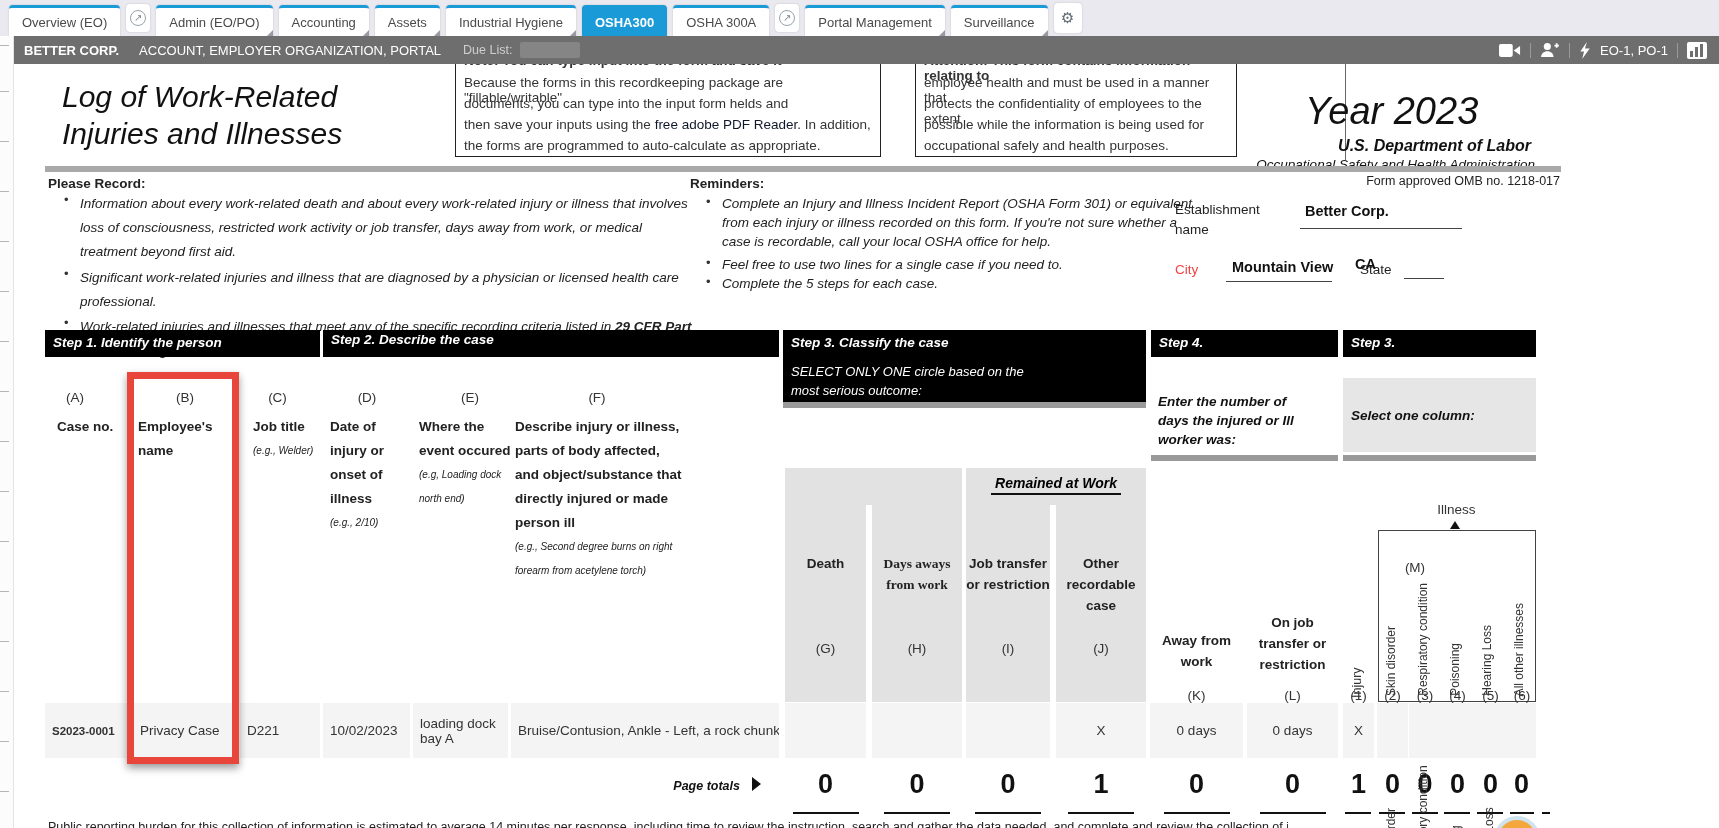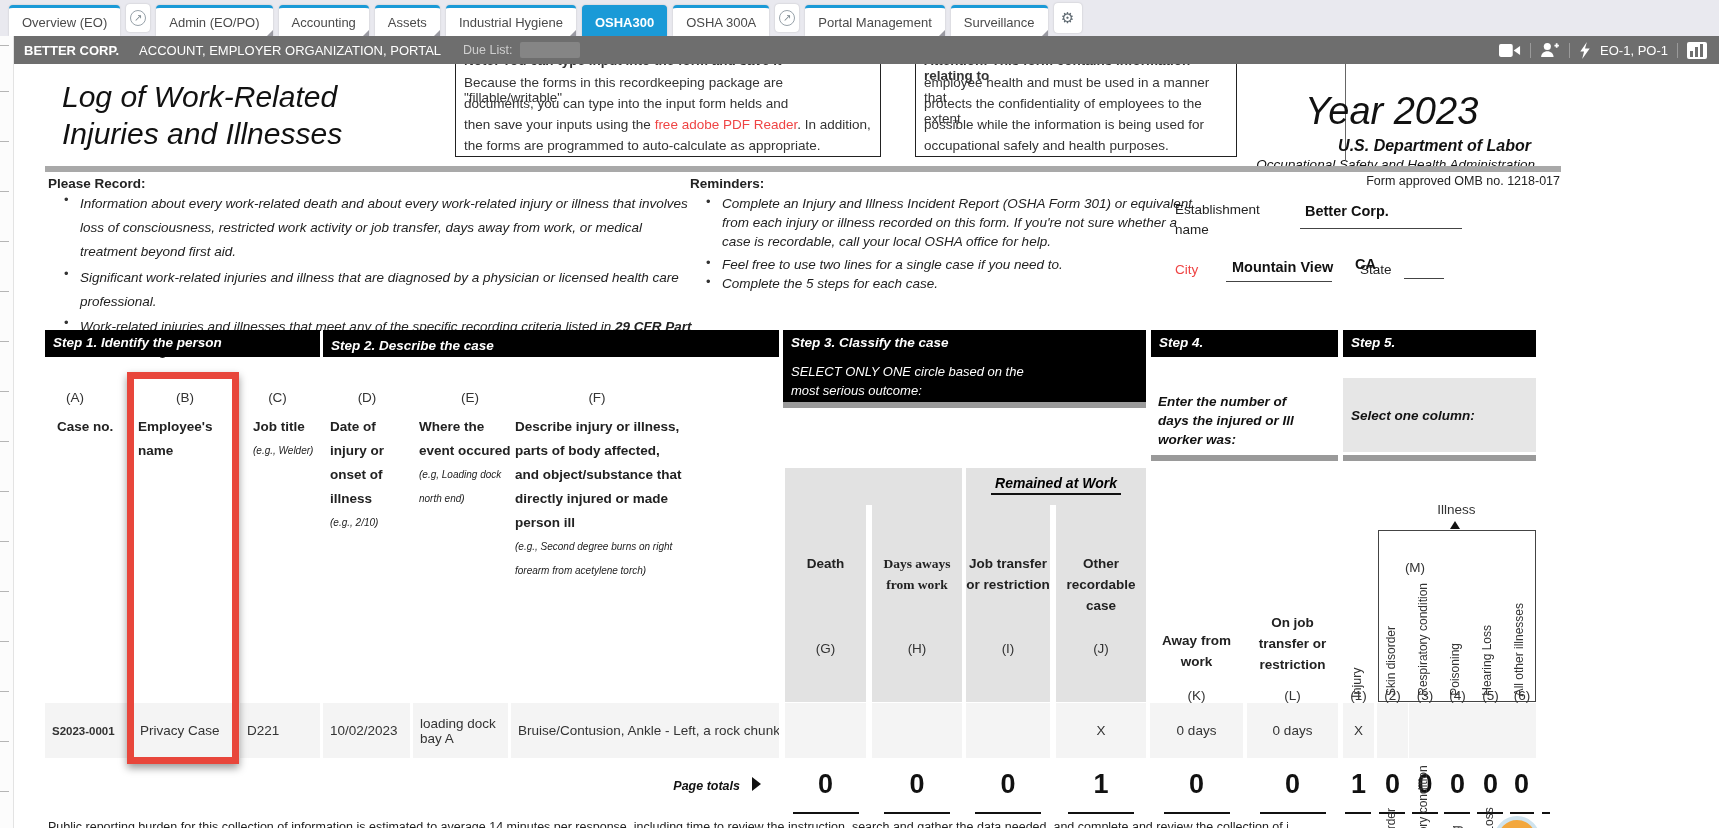--- a/index.html
+++ b/index.html
@@ -54,21 +54,21 @@
   .cell { position:absolute; top:703px; height:55px; background:#f4f4f4; display:flex;
           align-items:center; font-size:13.5px; color:#333; padding:4px 7px; }
   .cell.ctr { justify-content:center; padding:4px 2px; }
   .total { position:absolute; top:767px; height:34px; font-size:27px; font-weight:bold;
            color:#111; text-align:center; line-height:34px; }
   .tline { position:absolute; top:812px; height:2px; background:#111; }
   .vtext { writing-mode:vertical-rl; transform:rotate(180deg); white-space:nowrap;
            font-size:12px; color:#333; }
   .bullet-dot { position:absolute; font-size:13px; color:#333; }
   .bullet-tx { font-style:italic; font-size:13.5px; color:#222; }
-  .linkblue { color:#ef4444; }
+  .linkblue { color:#0f172a; }
 </style>
 </head>
 <body>
 
 <div id="screen">
 
   <div id="tabbar">
     <div class="tab">
         <span>Overview (EO)</span>
       </div>
@@ -223,28 +223,28 @@
   <div class="abs b" style="left:1305px; top:203px; font-size:14.5px; color:#111;">Better Corp.</div>
   <div class="abs" style="left:1300px; top:228px; width:162px; height:1px; background:#444;"></div>
   <div class="abs" style="left:1175px; top:262px; font-size:13.5px; color:#ef4444;">City</div>
   <div class="abs b" style="left:1232px; top:259px; font-size:14.5px; color:#111;">Mountain View</div>
   <div class="abs" style="left:1226px; top:281px; width:106px; height:1px; background:#444;"></div>
   <div class="abs" style="left:1360px; top:262px; font-size:13.5px; color:#222;">State</div>
   <div class="abs b" style="left:1355px; top:256px; font-size:14.5px; color:#111;">CA</div>
   <div class="abs" style="left:1404px; top:278px; width:40px; height:1px; background:#444;"></div>
 
   <div class="abs blackbar" style="left:45px; top:330px; width:275px; height:27px; padding:5px 0 0 8px;">Step 1. Identify the person</div>
-  <div class="abs blackbar" style="left:323px; top:330px; width:456px; height:27px; padding:8px 0 0 8px;">Step 2. Describe the case</div>
+  <div class="abs blackbar" style="left:323px; top:330px; width:456px; height:27px; padding:2px 0 0 8px;">Step 2. Describe the case</div>
   <div class="abs blackbar" style="left:783px; top:330px; width:363px; height:72px; padding:5px 0 0 8px;">
     <div>Step 3. Classify the case</div>
     <div class="it" style="font-weight:normal; font-size:13px; width:240px; line-height:19px; margin-top:12px;">SELECT ONLY ONE circle based on the most serious outcome:</div>
   </div>
   <div class="abs shadowbar" style="left:783px; top:402px; width:363px; height:6px;"></div>
   <div class="abs blackbar" style="left:1151px; top:330px; width:187px; height:27px; padding:5px 0 0 8px;">Step 4.</div>
-  <div class="abs blackbar" style="left:1343px; top:330px; width:193px; height:27px; padding:5px 0 0 8px;">Step 5.</div>
+  <div class="abs blackbar" style="left:1343px; top:330px; width:193px; height:27px; padding:5px 0 0 8px;">Step 3.</div>
 
   <div class="abs it b" style="left:1158px; top:392px; width:155px; font-size:13.5px; line-height:19px; color:#111;">Enter the number of days the injured or Ill worker was:</div>
   <div class="abs" style="left:1343px; top:378px; width:193px; height:74px; background:#e6e6e6;">
     <div class="it b" style="font-size:13.5px; color:#111; margin:30px 0 0 8px;">Select one column:</div>
   </div>
   <div class="abs shadowbar" style="left:1151px; top:455px; width:187px; height:6px;"></div>
   <div class="abs shadowbar" style="left:1343px; top:455px; width:193px; height:6px;"></div>
 
   <div class="abs letter ctr" style="left:45px; top:390px; width:60px;">(A)</div>
   <div class="abs letter ctr" style="left:150px; top:390px; width:70px;">(B)</div>

